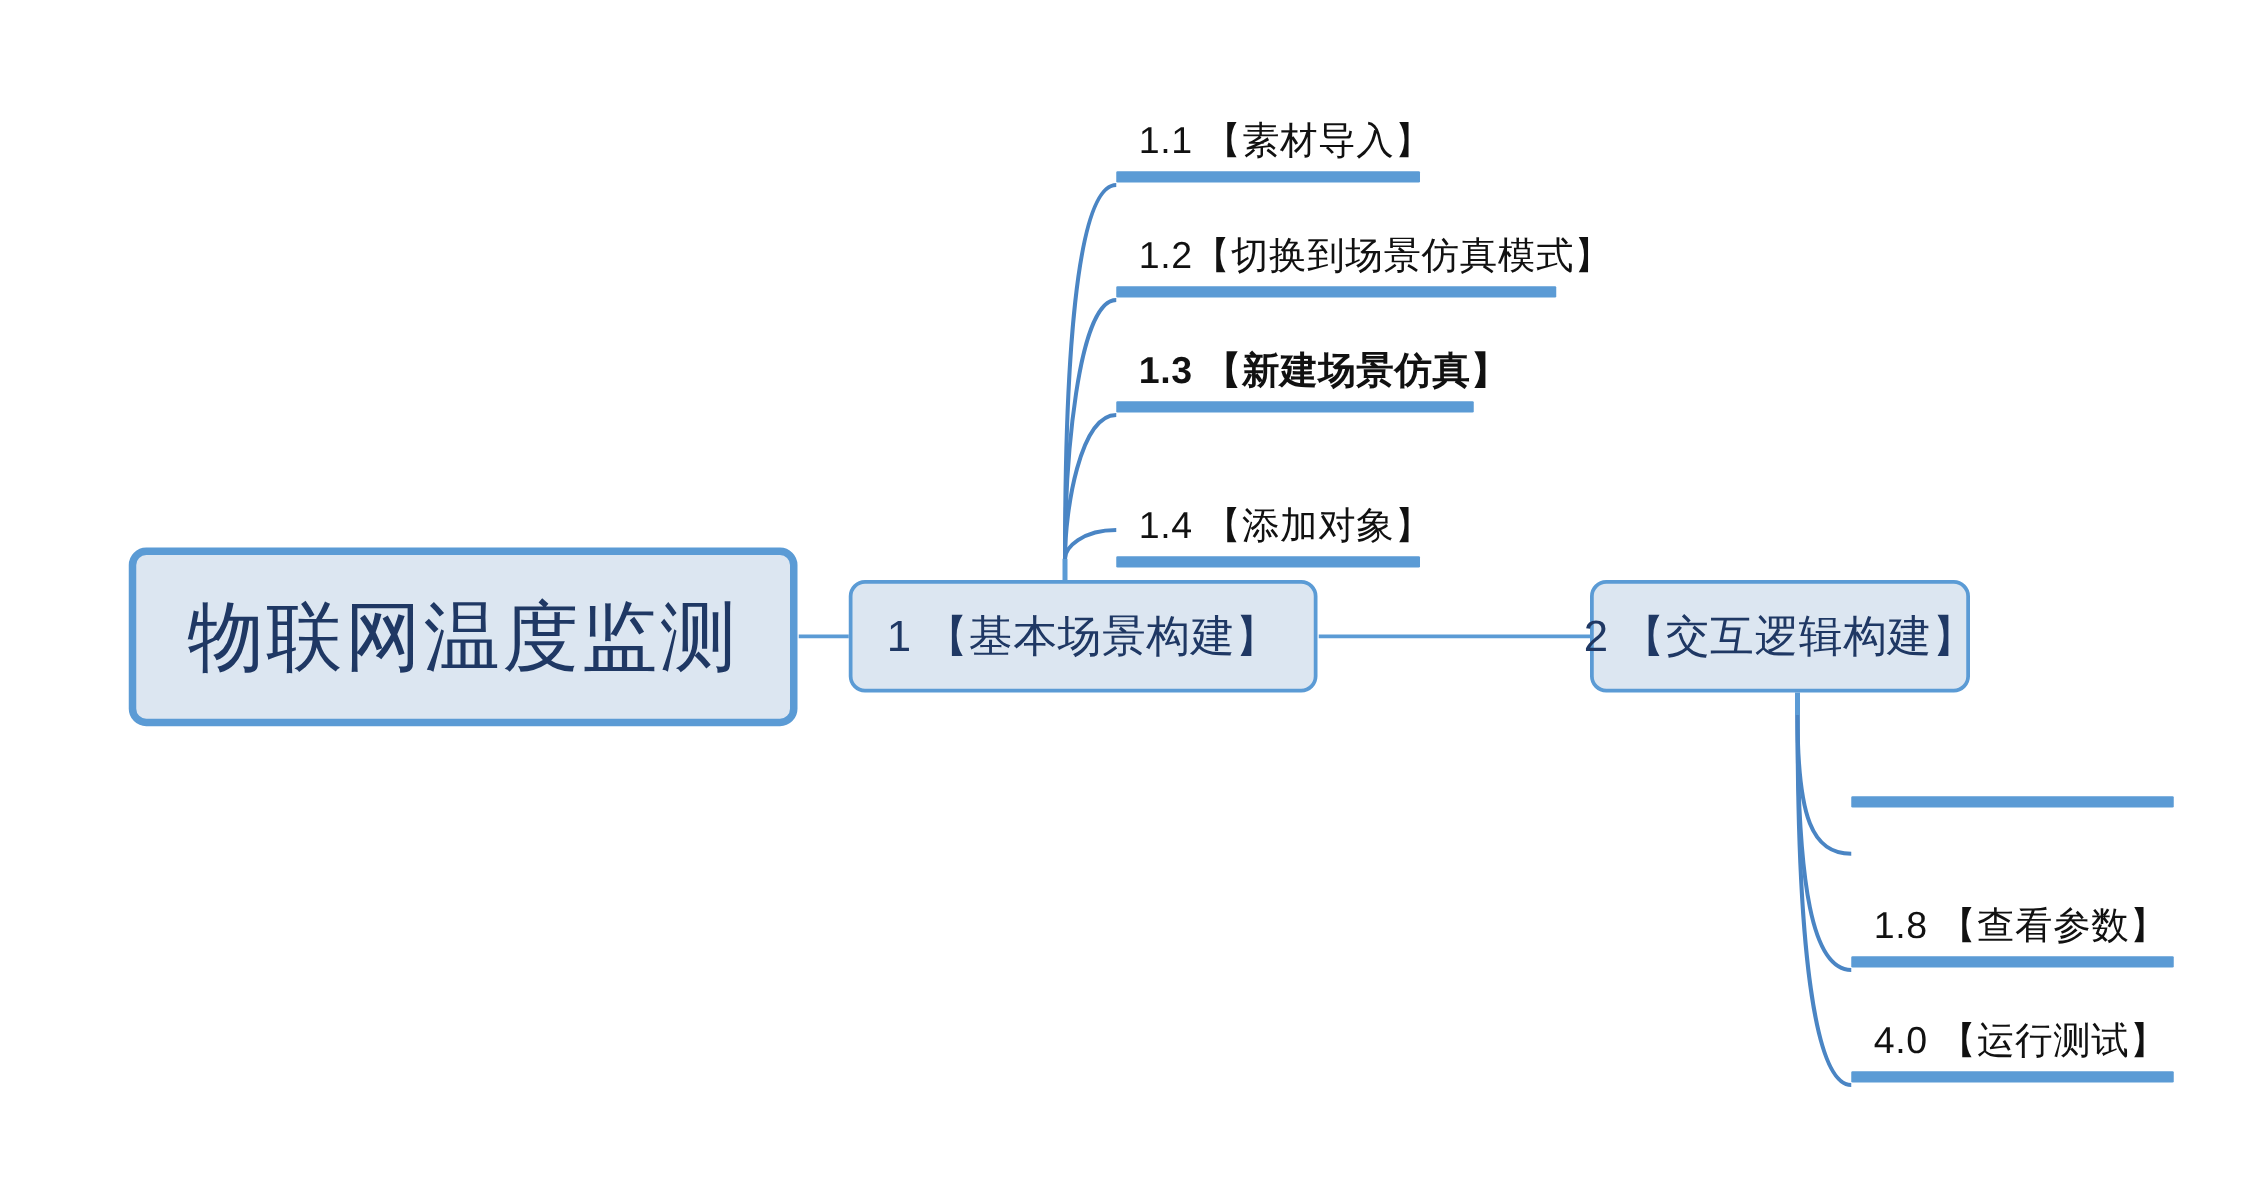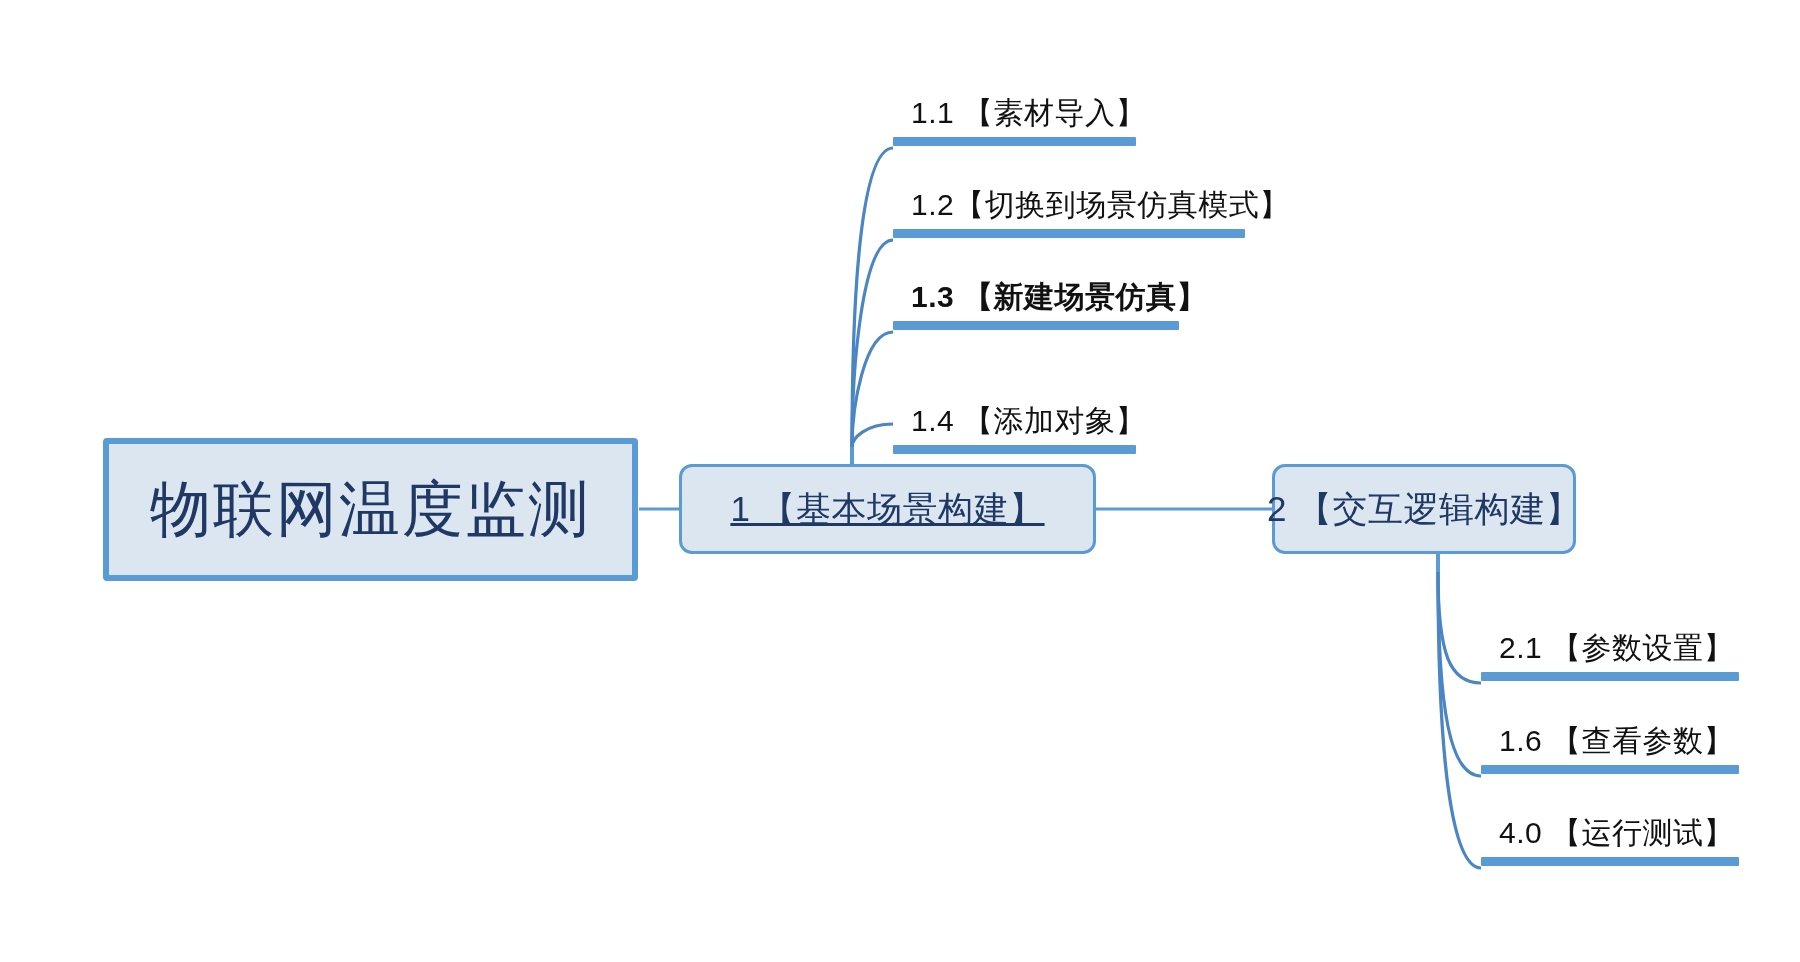--- a/index.html
+++ b/index.html
@@ -44,32 +44,32 @@
     white-space: nowrap;
     letter-spacing: 0.5px;
   }
 
   .node-root {
     left: 103px;
     top: 438px;
     width: 535px;
     height: 143px;
     border-width: 6px;
-    border-radius: 4px;
+    border-radius: 14px;
     font-size: 61px;
     letter-spacing: 2px;
   }
 
   .node-l1 {
     height: 90px;
     font-size: 35px;
     border-radius: 13px;
     border-width: 3px;
   }
-  .node-l1.n1 { left: 679px; top: 464px; width: 417px; text-decoration: underline; }
+  .node-l1.n1 { left: 679px; top: 464px; width: 375px; }
   .node-l1.n2 { left: 1272px; top: 464px; width: 304px; }
 
   
   .leaf {
     position: absolute;
     z-index: 3;
   }
   .leaf .leaf-label {
     display: block;
     font-size: 30px;
@@ -138,26 +138,25 @@
     <span class="leaf-label">1.3 【新建场景仿真】</span>
     <span class="leaf-rule"></span>
   </div>
 
   <div class="leaf" style="left:893px; top:372px; width:243px;margin-top:32px;">
     <span class="leaf-label">1.4 【添加对象】</span>
     <span class="leaf-rule"></span>
   </div>
 
   <div class="leaf" style="left:1481px; top:631px; width:258px;">
-    <span class="leaf-label">2.1 【参数设置】</span>
     <span class="leaf-rule"></span>
   </div>
 
   <div class="leaf" style="left:1481px; top:724px; width:258px;">
-    <span class="leaf-label">1.6 【查看参数】</span>
+    <span class="leaf-label">1.8 【查看参数】</span>
     <span class="leaf-rule"></span>
   </div>
 
   <div class="leaf" style="left:1481px; top:816px; width:258px;">
     <span class="leaf-label">4.0 【运行测试】</span>
     <span class="leaf-rule"></span>
   </div>
 
 </div>
 

